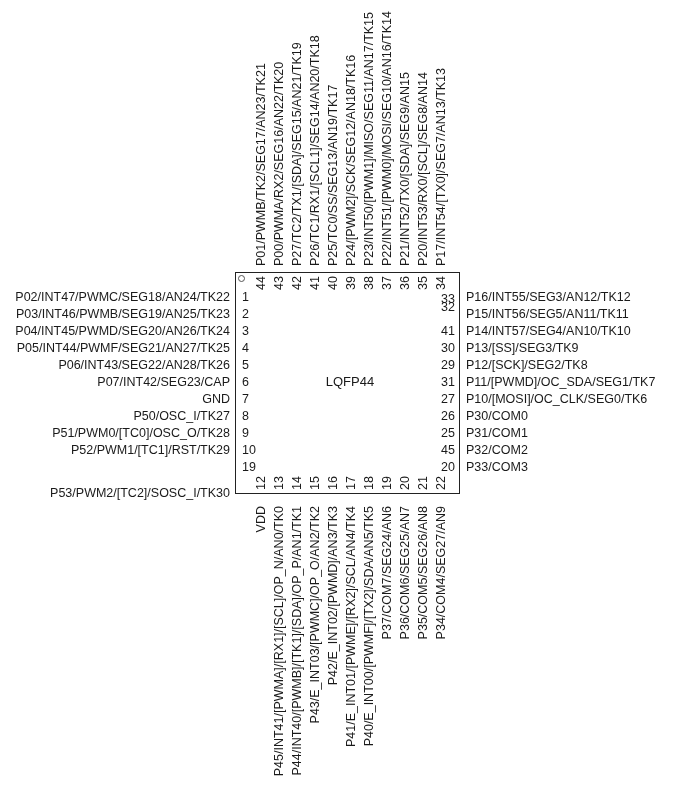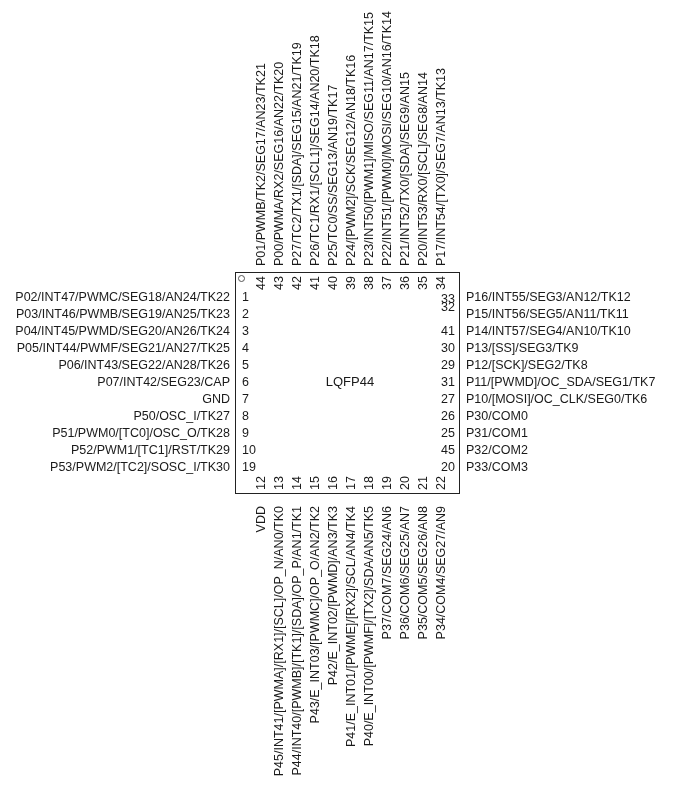--- a/index.html
+++ b/index.html
@@ -123,21 +123,21 @@
   <div class="left-name" style="top:374px">P07/INT42/SEG23/CAP</div>
   <div class="left-num" style="top:374px">6</div>
   <div class="left-name" style="top:391px">GND</div>
   <div class="left-num" style="top:391px">7</div>
   <div class="left-name" style="top:408px">P50/OSC_I/TK27</div>
   <div class="left-num" style="top:408px">8</div>
   <div class="left-name" style="top:425px">P51/PWM0/[TC0]/OSC_O/TK28</div>
   <div class="left-num" style="top:425px">9</div>
   <div class="left-name" style="top:442px">P52/PWM1/[TC1]/RST/TK29</div>
   <div class="left-num" style="top:442px">10</div>
-  <div class="left-name" style="top:459px">P53/PWM2/[TC2]/SOSC_I/TK30</div>
+  <div class="left-name" style="top:485px">P53/PWM2/[TC2]/SOSC_I/TK30</div>
   <div class="left-num" style="top:459px">19</div>
 
   <div class="right-num" style="top:291px">33</div>
   <div class="right-name" style="top:289px">P16/INT55/SEG3/AN12/TK12</div>
   <div class="right-num" style="top:299px">32</div>
   <div class="right-name" style="top:306px">P15/INT56/SEG5/AN11/TK11</div>
   <div class="right-num" style="top:323px">41</div>
   <div class="right-name" style="top:323px">P14/INT57/SEG4/AN10/TK10</div>
   <div class="right-num" style="top:340px">30</div>
   <div class="right-name" style="top:340px">P13/[SS]/SEG3/TK9</div>

